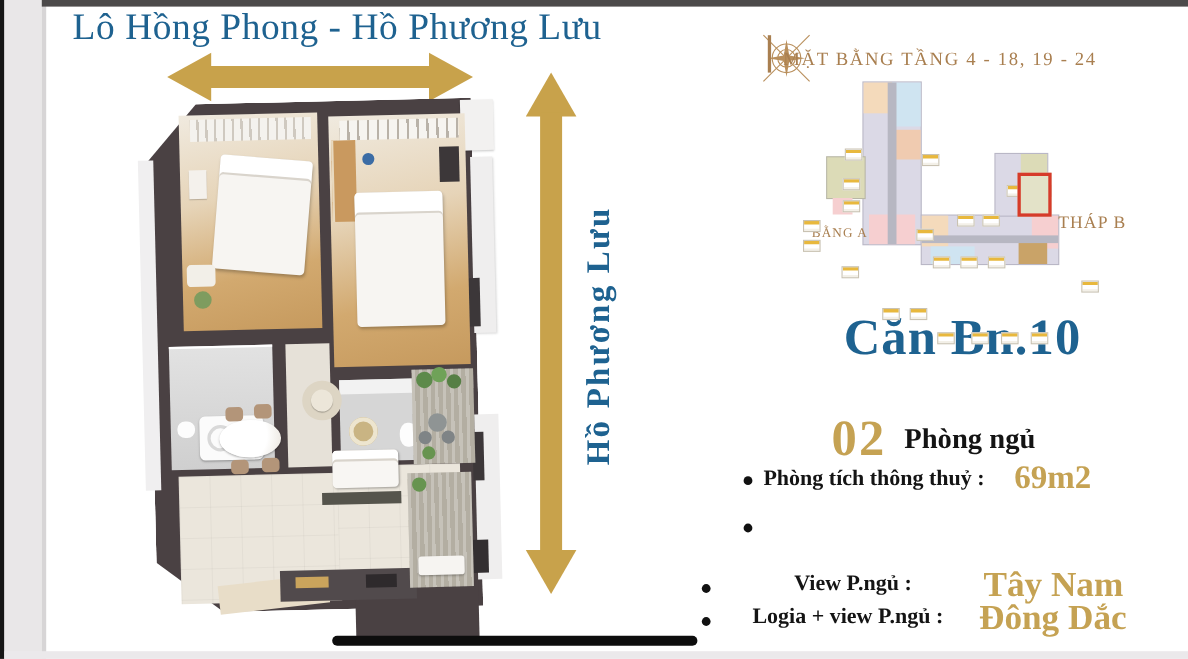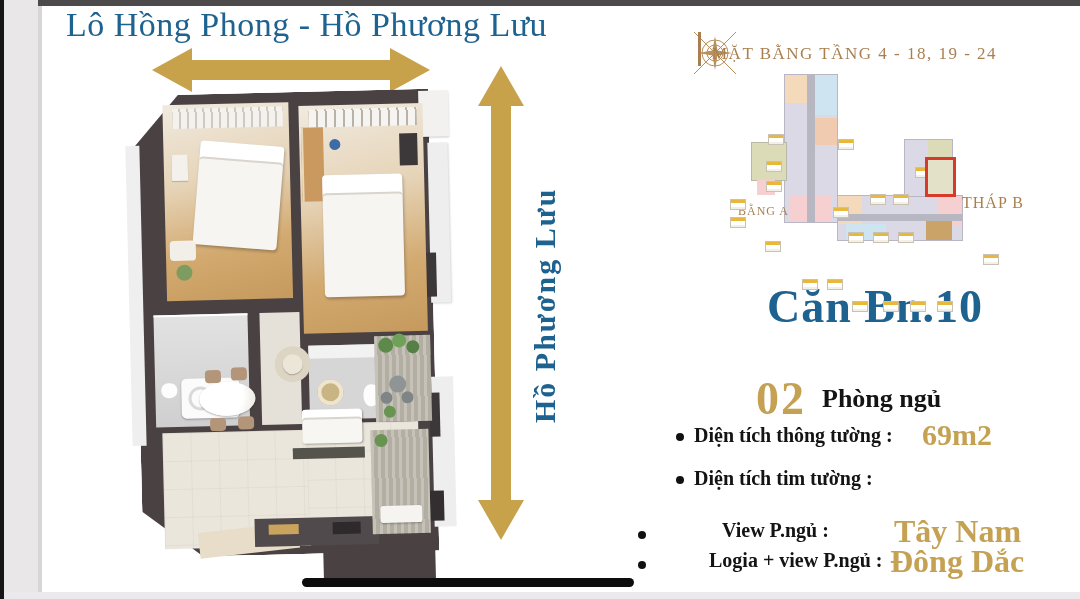--- a/index.html
+++ b/index.html
@@ -161,21 +161,21 @@
   .spec{position:absolute;white-space:nowrap;}
   .spec .dot{position:absolute;width:8px;height:8px;border-radius:50%;background:#111;top:9px;}
   .spec .lab{font-size:20px;font-weight:bold;color:#141414;}
   .spec .val{position:absolute;font-weight:bold;color:var(--gold2);}
   .r1{left:676px;top:424px;} .r1 .dot{left:0;} .r1 .lab{margin-left:18px;}
   .r1 .val{left:246px;top:-6px;font-size:30px;}
   .r2{left:676px;top:467px;} .r2 .dot{left:0;} .r2 .lab{margin-left:18px;}
   .r2 .val{left:228px;top:-8px;font-size:32px;}
   .r3{left:638px;top:519px;} .r3 .dot{left:0;top:12px;} .r3 .lab{margin-left:84px;}
   .r3 .val{left:256px;top:-6px;font-size:32px;}
-  .r4{left:638px;top:549px;} .r4 .dot{left:0;top:12px;} .r4 .lab{margin-left:71px;}
+  .r4{left:638px;top:549px;} .r4 .dot{left:0;top:12px;} .r4 .lab{margin-left:46px;}
   .r4 .val{left:252px;top:-6px;font-size:32px;text-align:right;}
 
   .home-bar{position:absolute;left:302px;top:578px;width:332px;height:9px;border-radius:5px;background:#0d0d0d;}
 </style>
 </head>
 <body>
 
 <div class="stage">
   <div class="edge-black"></div>
   <div class="edge-gray"></div>
@@ -325,26 +325,25 @@
   </div>
 
   <div class="unit-title">Căn Bn.10</div>
   <div class="bedrow">
     <span class="num">02</span>
     <span class="lbl">Phòng ngủ</span>
   </div>
 
   <div class="spec r1">
     <span class="dot"></span>
-    <span class="lab">Diện tích thông tường :</span>
+    <span class="lab">Phòng tích thông thuỷ :</span>
     <span class="val">69m2</span>
   </div>
   <div class="spec r2">
     <span class="dot"></span>
-    <span class="lab">Diện tích tim tường :</span>
   </div>
   <div class="spec r3">
     <span class="dot"></span>
     <span class="lab">View P.ngủ :</span>
     <span class="val">Tây Nam</span>
   </div>
   <div class="spec r4">
     <span class="dot"></span>
     <span class="lab">Logia + view P.ngủ :</span>
     <span class="val">Đông Dắc</span>

